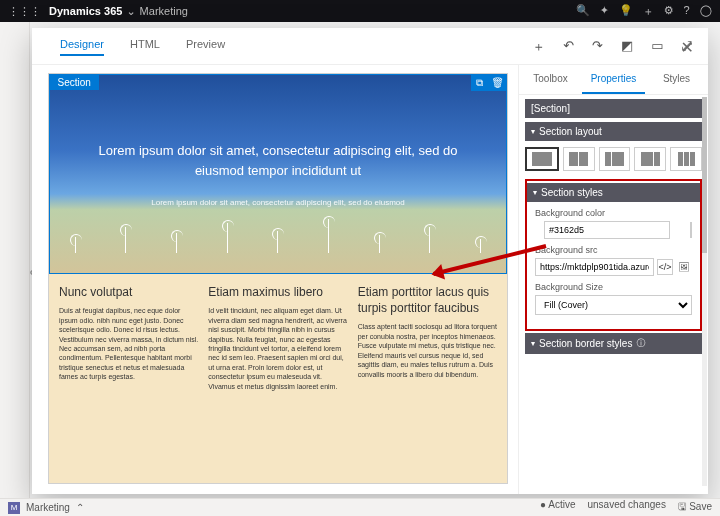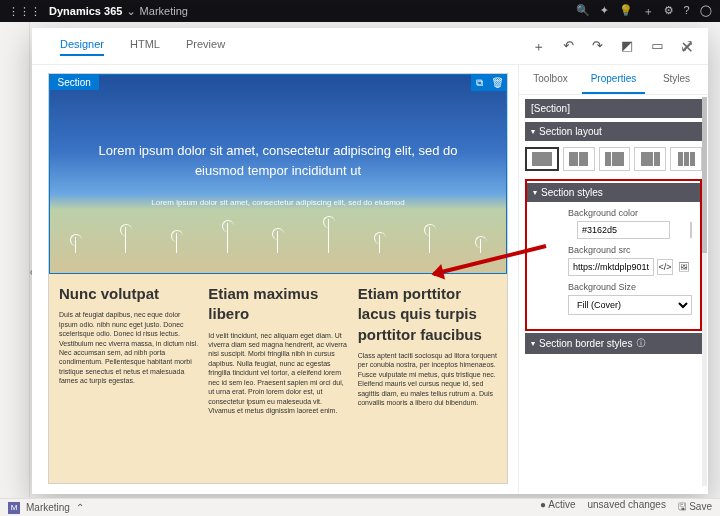--- a/index.html
+++ b/index.html
@@ -33,32 +33,32 @@
   .section-ctrls { position: absolute; top: -0.5px; right: -0.5px; background: #0078d4; display: flex; z-index: 2; }
   .section-ctrls span { width: 18px; height: 16px; display: flex; align-items: center; justify-content: center; color: #fff; font-size: 10px; cursor: pointer; }
   .hero { height: 198px; background: linear-gradient(to bottom, #204f9b 0%, #3a72c4 38%, #6ba7e2 60%, #bcd0a9 68%, #d2c49a 100%); position: relative; display: flex; flex-direction: column; align-items: center; justify-content: center; color: #fff; text-align: center; padding: 0 26px; }
   .hero h1 { font-size: 13px; font-weight: 400; line-height: 1.5; }
   .hero .sub { font-size: 8px; margin-top: 18px; opacity: .9; }
   .turbines { position: absolute; bottom: 20px; left: 0; right: 0; display: flex; justify-content: space-around; align-items: flex-end; }
   .turbine { width: 1px; background: #fff; position: relative; }
   .turbine::before { content: ""; position: absolute; top: -3px; left: -5px; width: 11px; height: 11px; border-radius: 50%; border-top: 1px solid #fff; border-left: 1px solid #fff; }
   .cols { flex: 1; background: #f6e6c4; display: flex; gap: 10px; padding: 10px; overflow: hidden; }
   .col { flex: 1; font-size: 7px; color: #333; line-height: 1.35; }
-  .col h3 { font-size: 15px; font-weight: 700; margin-bottom: 6px; }
+  .col h3 { font-size: 12px; font-weight: 400; margin-bottom: 6px; }
   
   .rpanel { width: 190px; border-left: 1px solid #eee; background: #fff; overflow-y: auto; font-size: 10px; }
   .rtabs { display: flex; border-bottom: 1px solid #eee; }
   .rtabs span { flex: 1; text-align: center; padding: 8px 0; color: #666; cursor: pointer; font-size: 10px; }
   .rtabs span.active { color: #0078d4; border-bottom: 2px solid #0078d4; }
   .rbar { padding: 0 6px; }
   .rtag { background: #55555f; color: #fff; padding: 4px 6px; margin: 4px 0; font-size: 10px; }
   .rhead { background: #55555f; color: #fff; padding: 4px 6px; font-size: 10px; display: flex; align-items: center; }
   .rhead .caret { margin-right: 4px; font-size: 8px; }
   .rhead .info { margin-left: 4px; font-size: 9px; opacity: .8; }
-  .rsec { padding: 0 6px 6px; margin-left: 33px; }
+  .rsec { padding: 0 6px 6px; }
   .layout-row { display: flex; gap: 4px; padding: 6px 0; }
   .layout-opt { flex: 1; height: 24px; border: 1px solid #ccc; display: flex; align-items: center; justify-content: center; gap: 1px; cursor: pointer; }
   .layout-opt.sel { border: 2px solid #333; }
   .layout-opt i { background: #888; display: inline-block; height: 14px; }
   .field { margin: 6px 0; }
   .field label { display: block; color: #555; margin-bottom: 3px; font-size: 9px; }
   .input { width: 100%; border: 1px solid #ccc; padding: 3px 4px; font-size: 9px; background: #fff; }
   .swatch { display: flex; align-items: center; gap: 20px; padding-left: 9px; }
   .swbox { flex: 1; height: 16px; border: 1px solid #ccc; background: #e8e8e8; }
   .srcrow { display: flex; align-items: center; gap: 3px; }

